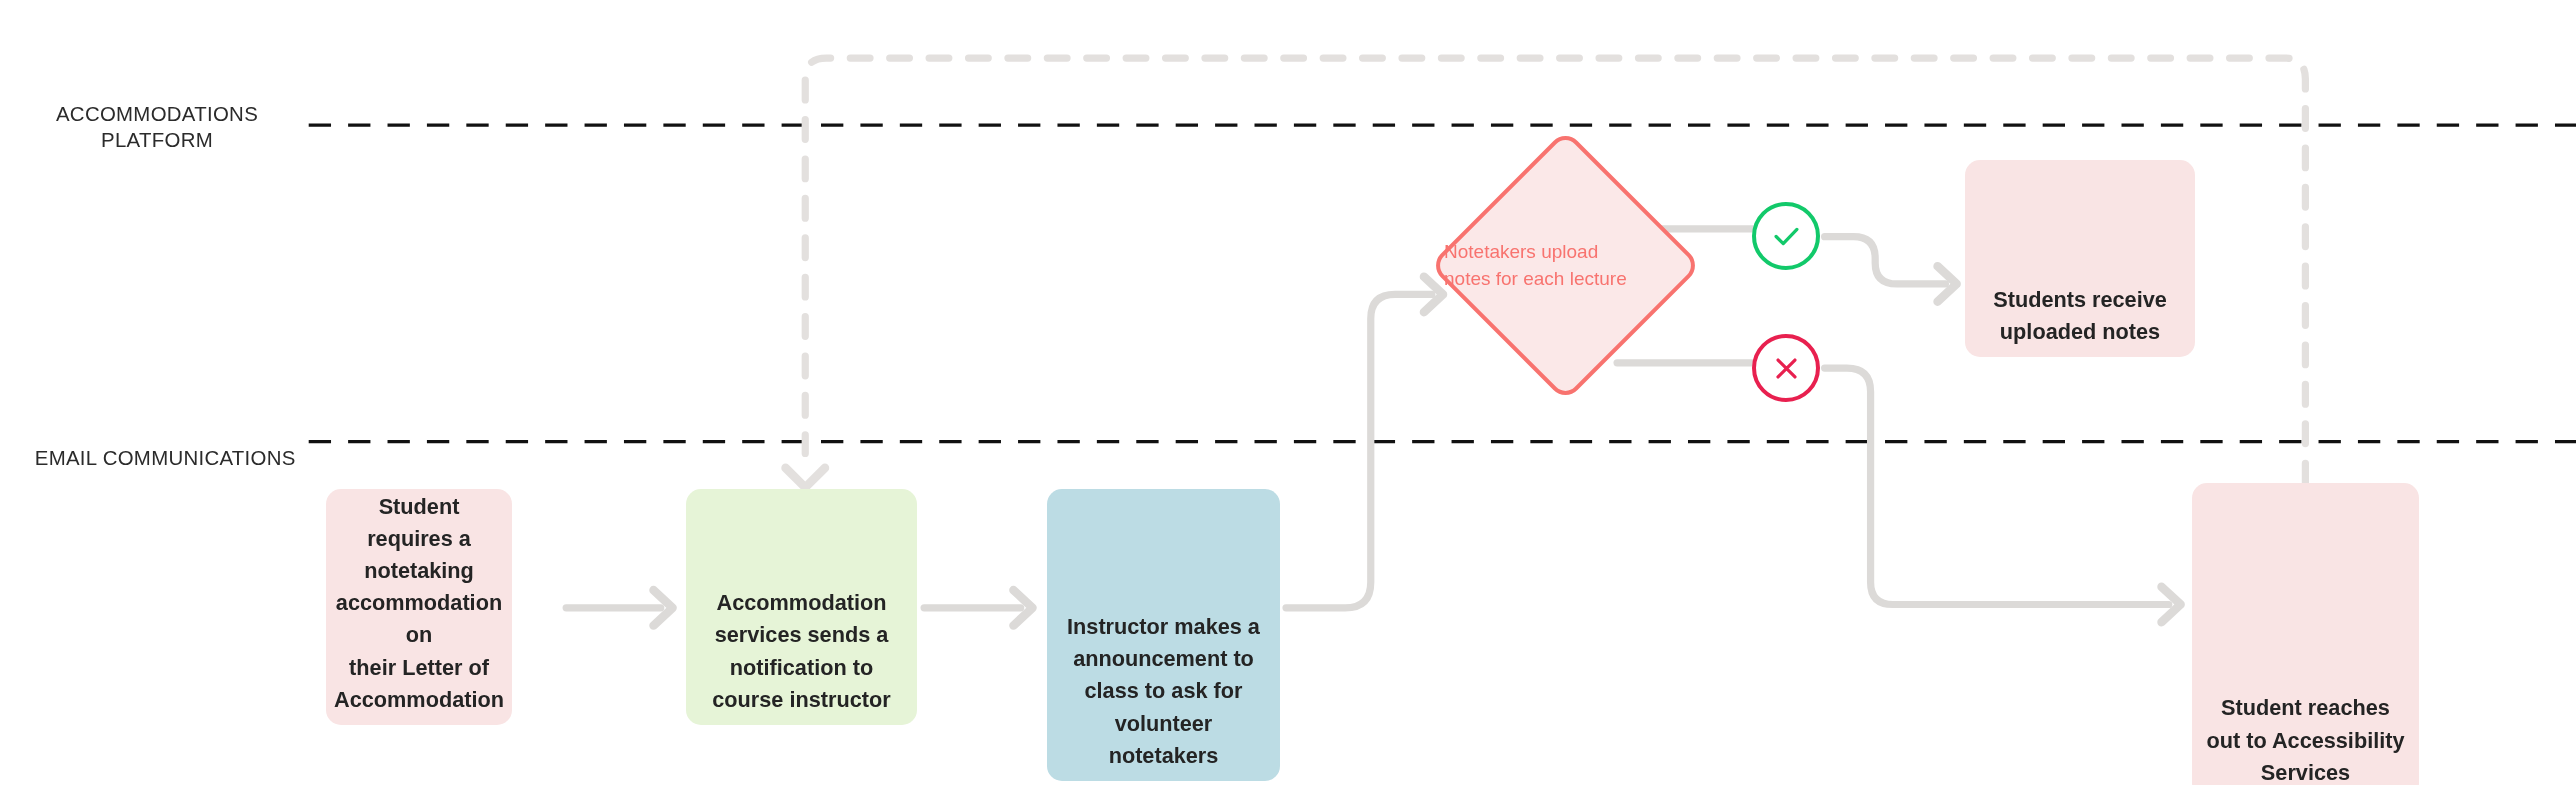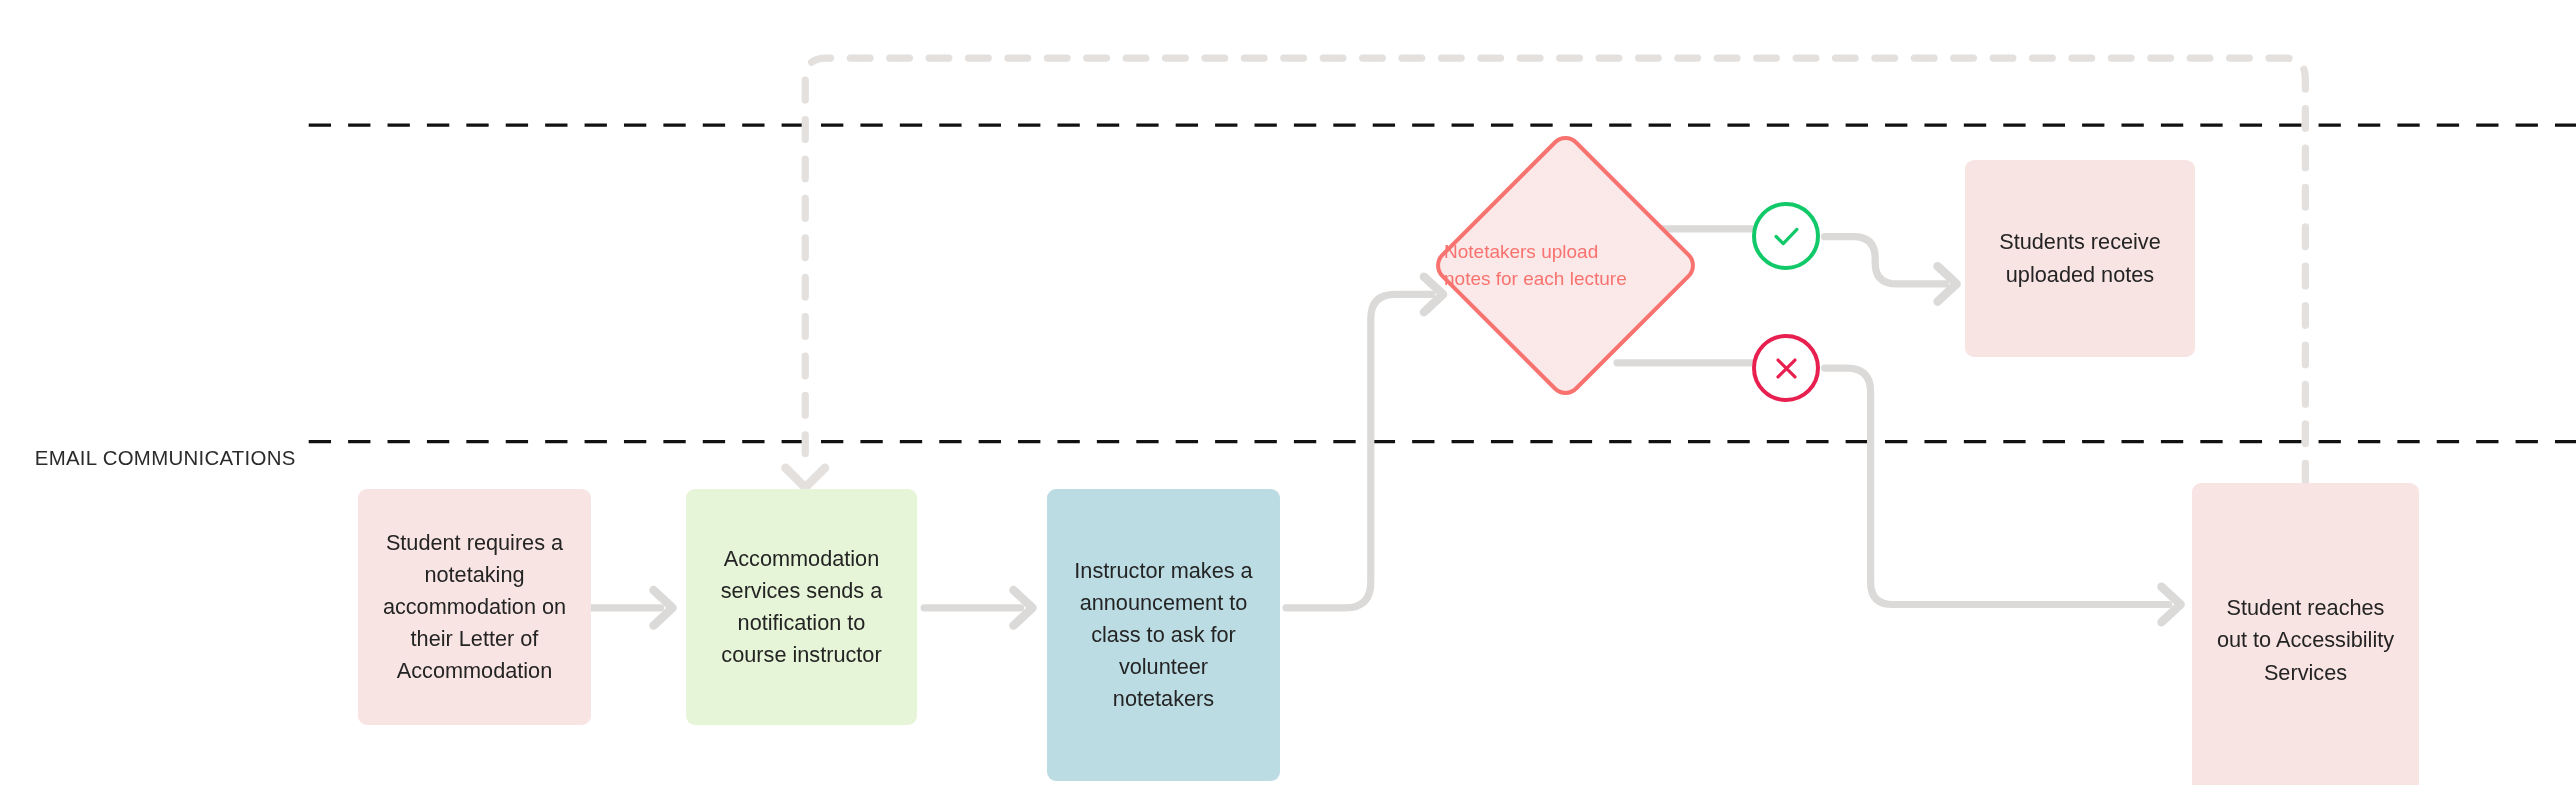--- a/index.html
+++ b/index.html
@@ -33,39 +33,40 @@
     width: 236px;
   }
   #lane-label-email {
     left: 19.7px;
     top: 446px;
     width: 276px;
     text-align: right;
   }
   .node-box {
     position: absolute;
-    border-radius: 9px;
+    border-radius: 15px;
     display: flex;
-    align-items: center;
+    align-items: flex-end;
     justify-content: center;
     box-sizing: border-box;
     padding: 9.2px 14.4px;
+    font-weight: bold;
   }
   .node-text {
     font-size: 21.7px;
     line-height: 1.48;
     text-align: center;
     color: #242424;
     white-space: pre-line;
   }
   .node-pink  { background: #F9E4E4; }
   .node-green { background: #E6F4D7; }
   .node-blue  { background: #BCDCE4; }
 
-  #node-student-requires { left: 326px;  top: 489px; width: 233px; height: 236px; margin-left: 32px; }
+  #node-student-requires { left: 326px;  top: 489px; width: 186px; height: 236px; }
   #node-accessibility    { left: 686px; top: 489px; width: 231px; height: 236px; }
   #node-instructor       { left: 1047px; top: 489px; width: 233px; height: 292px; }
   #node-students-receive { left: 1965px; top: 160px; width: 230px; height: 197px; }
   #node-student-reaches  { left: 2192px; top: 483px; width: 227px; height: 315px; }
 
   
   #node-decision-wrap {
     position: absolute;
     left: 1469px;
     top: 169px;
@@ -150,20 +151,22 @@
 
     <path d="M 2778 360 L 2822 360 Q 2855 360 2855 393 L 2855 400 Q 2855 432 2888 432 L 2962 432" fill="none" stroke="#DCDAD8" stroke-width="11" stroke-linecap="round"></path>
     <path d="M 2950 405 L 2979 432 L 2950 459" fill="none" stroke="#DCDAD8" stroke-width="13" stroke-linecap="round" stroke-linejoin="round"></path>
 
     <path d="M 2462 552 L 2668 552" fill="none" stroke="#DCDAD8" stroke-width="11" stroke-linecap="round"></path>
 
     <path d="M 2778 560 L 2812 560 Q 2848 560 2848 596 L 2848 886 Q 2848 920 2882 920 L 3302 920" fill="none" stroke="#DCDAD8" stroke-width="11" stroke-linecap="round"></path>
     <path d="M 3291 893 L 3320 920 L 3291 947" fill="none" stroke="#DCDAD8" stroke-width="13" stroke-linecap="round" stroke-linejoin="round"></path>
   </svg>
 
+  <div class="swimlane-label" id="lane-label-accommodations">ACCOMMODATIONS
+PLATFORM</div>
 
   <div class="swimlane-label" id="lane-label-email">EMAIL COMMUNICATIONS</div>
 
   <div class="node-box node-pink" id="node-student-requires">
     <div class="node-text">Student requires a
 notetaking
 accommodation on
 their Letter of
 Accommodation</div>
   </div>

